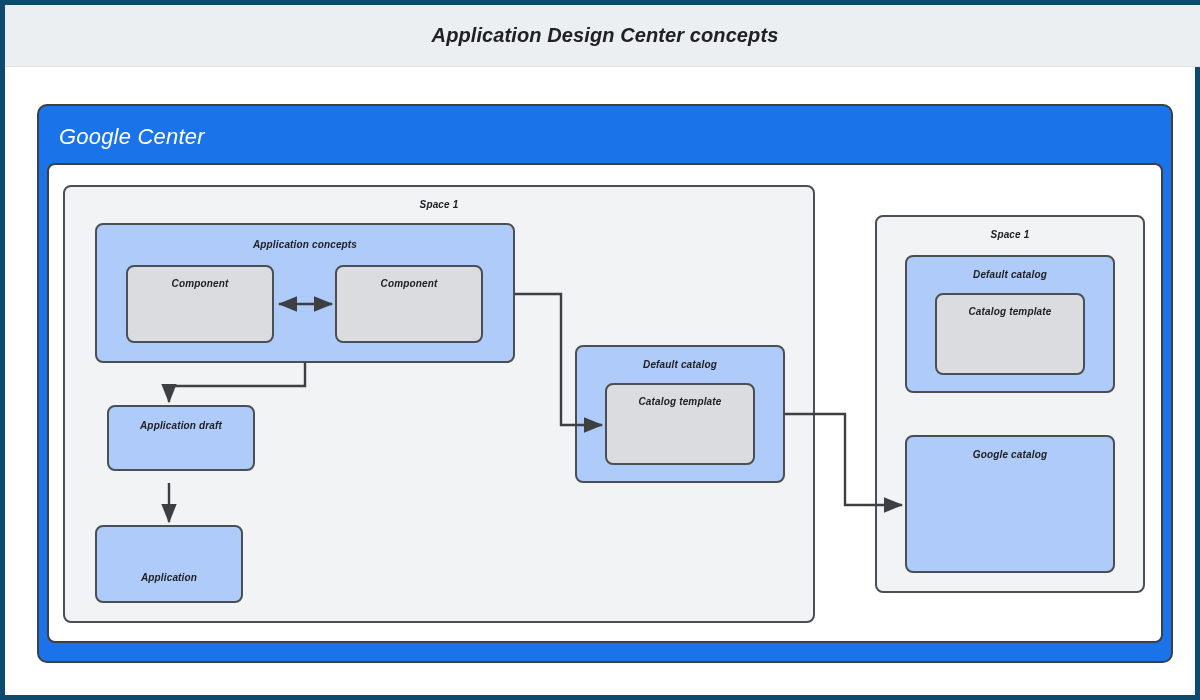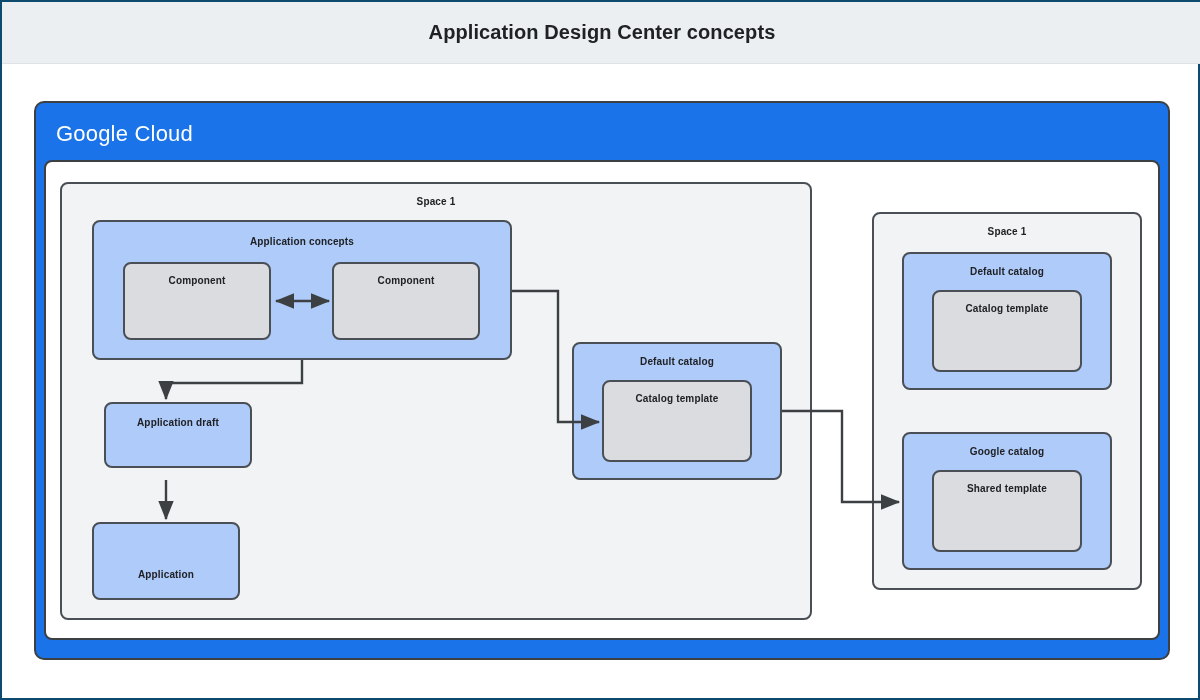--- a/index.html
+++ b/index.html
@@ -12,21 +12,22 @@
     height: 700px;
     font-family: "Liberation Sans", sans-serif;
     overflow: hidden;
   }
   #page {
     position: relative;
     width: 1200px;
     height: 700px;
     background: #ffffff;
     box-sizing: border-box;
-    border: 2px solid #0c4a6e;
+    border: 5px solid #0c4a6e;
+    font-style: italic;
   }
 
   
   #header-band {
     position: absolute;
     left: 0; top: 0;
     width: 1200px;
     height: 62px;
     background: #eceff1;
     border-bottom: 1px solid #e0e3e5;
@@ -145,21 +146,21 @@
 
 <div id="page">
 
   <div id="header-band">
     <div id="page-title">Application Design Center concepts</div>
   </div>
 
   <div id="gcp-shell" class="box">
     <div id="gcp-logo">
       <span>Google</span>
-      <span class="lw">Cloud</span>
+      <span class="lw">Center</span>
     </div>
   </div>
 
   <div id="gcp-inner" class="box"></div>
 
   <div id="space1" class="box space">
     <div class="box-label">Space 1</div>
   </div>
 
   <div id="app-template" class="box blue">
@@ -192,23 +193,20 @@
 
   <div id="default-catalog-2" class="box blue">
     <div class="box-label">Default catalog</div>
   </div>
   <div id="catalog-template-2" class="box grey">
     <div class="box-label">Catalog template</div>
   </div>
 
   <div id="shared-catalog" class="box blue">
     <div class="box-label">Google catalog</div>
-  </div>
-  <div id="shared-template" class="box grey">
-    <div class="box-label">Shared template</div>
   </div>
 
   <svg id="connectors" viewBox="0 0 1200 700" width="1200" height="700">
     <defs>
       <marker id="arrow-end" markerWidth="9" markerHeight="9" refX="7.5" refY="3.2" orient="auto" markerUnits="strokeWidth">
         <path d="M0,0 L8,3.2 L0,6.4 z" fill="#3c4043"></path>
       </marker>
       <marker id="arrow-start" markerWidth="9" markerHeight="9" refX="0.5" refY="3.2" orient="auto" markerUnits="strokeWidth">
         <path d="M8,0 L0,3.2 L8,6.4 z" fill="#3c4043"></path>
       </marker>

